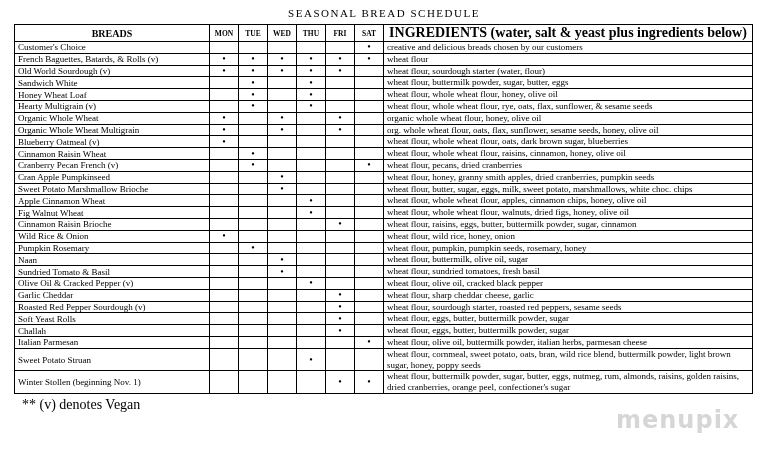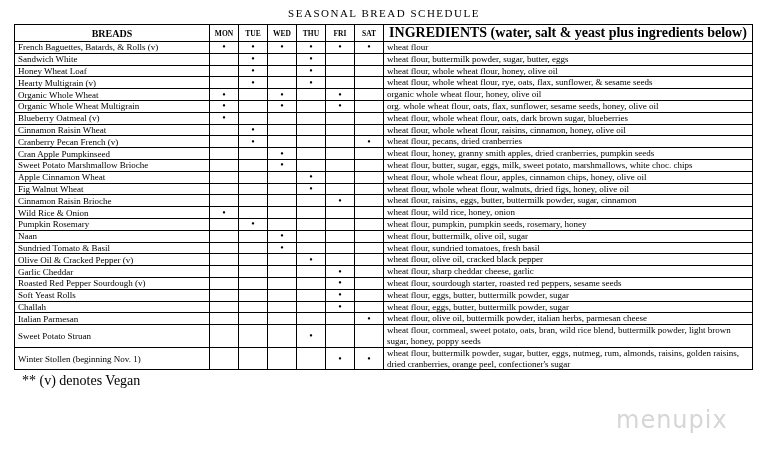--- a/index.html
+++ b/index.html
@@ -43,21 +43,21 @@
   tbody tr { height: 11.5px; }
   .footnote {
     font-size: 14px;
     margin: 3px 0 0 22px;
   }
   .watermark {
     position: absolute;
     left: 616px; top: 406px;
     font-family: "DejaVu Sans", sans-serif;
     font-size: 24px;
-    font-weight: normal;
+    font-weight: bold;
     letter-spacing: 1px;
     color: #d6d6d6;
     user-select: none;
   }
 </style>
 </head>
 <body>
 
 <div class="title">SEASONAL BREAD SCHEDULE</div>
 
@@ -69,28 +69,48 @@
       <th class="col-day">TUE</th>
       <th class="col-day">WED</th>
       <th class="col-day">THU</th>
       <th class="col-day">FRI</th>
       <th class="col-day">SAT</th>
       <th class="col-ing">INGREDIENTS (water, salt &amp; yeast plus ingredients below)</th>
     </tr>
   </thead>
   <tbody id="rows">
       <tr>
+        <td class="bread">Customer's Choice</td>
+        <td class="day"></td>
+        <td class="day"></td>
+        <td class="day"></td>
+        <td class="day"></td>
+        <td class="day"></td>
+        <td class="day">•</td>
+        <td class="ing">creative and delicious breads chosen by our customers</td>
+      </tr>
+      <tr>
         <td class="bread">French Baguettes, Batards, &amp; Rolls (v)</td>
         <td class="day">•</td>
         <td class="day">•</td>
         <td class="day">•</td>
         <td class="day">•</td>
         <td class="day">•</td>
         <td class="day">•</td>
         <td class="ing">wheat flour</td>
+      </tr>
+      <tr>
+        <td class="bread">Old World Sourdough (v)</td>
+        <td class="day">•</td>
+        <td class="day">•</td>
+        <td class="day">•</td>
+        <td class="day">•</td>
+        <td class="day">•</td>
+        <td class="day"></td>
+        <td class="ing">wheat flour, sourdough starter (water, flour)</td>
       </tr>
       <tr>
         <td class="bread">Sandwich White</td>
         <td class="day"></td>
         <td class="day">•</td>
         <td class="day"></td>
         <td class="day">•</td>
         <td class="day"></td>
         <td class="day"></td>
         <td class="ing">wheat flour, buttermilk powder, sugar, butter, eggs</td>

